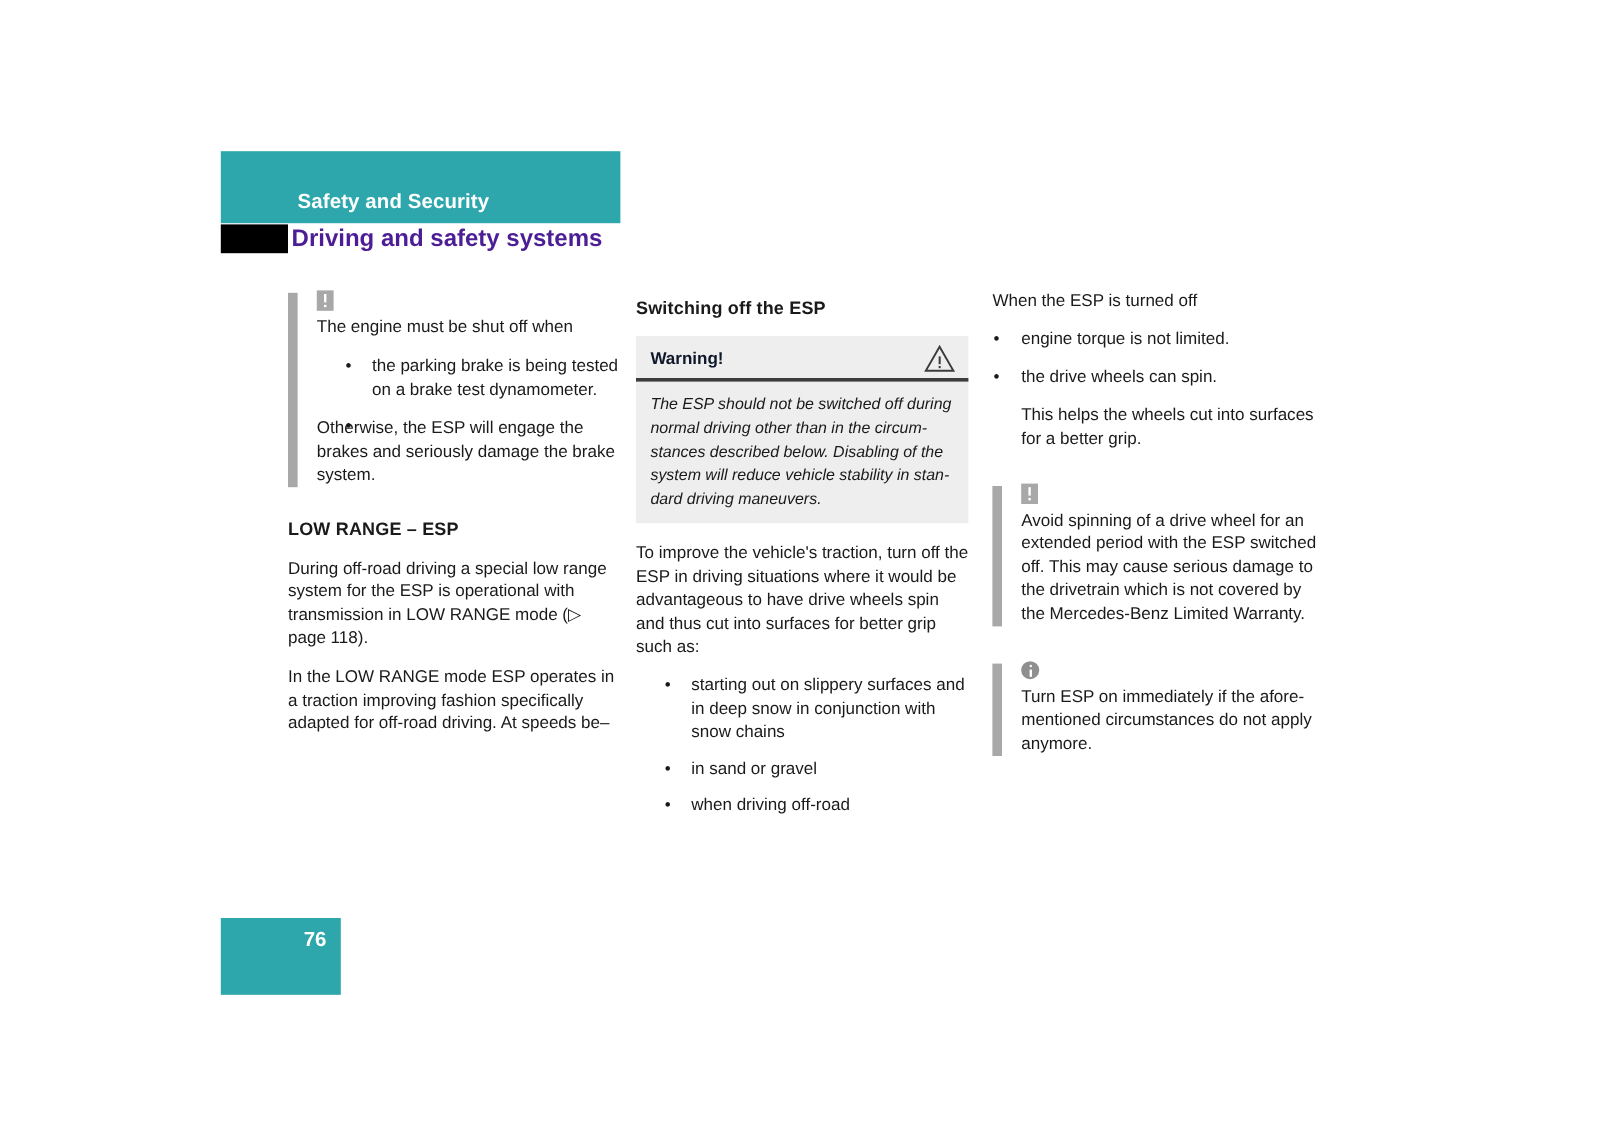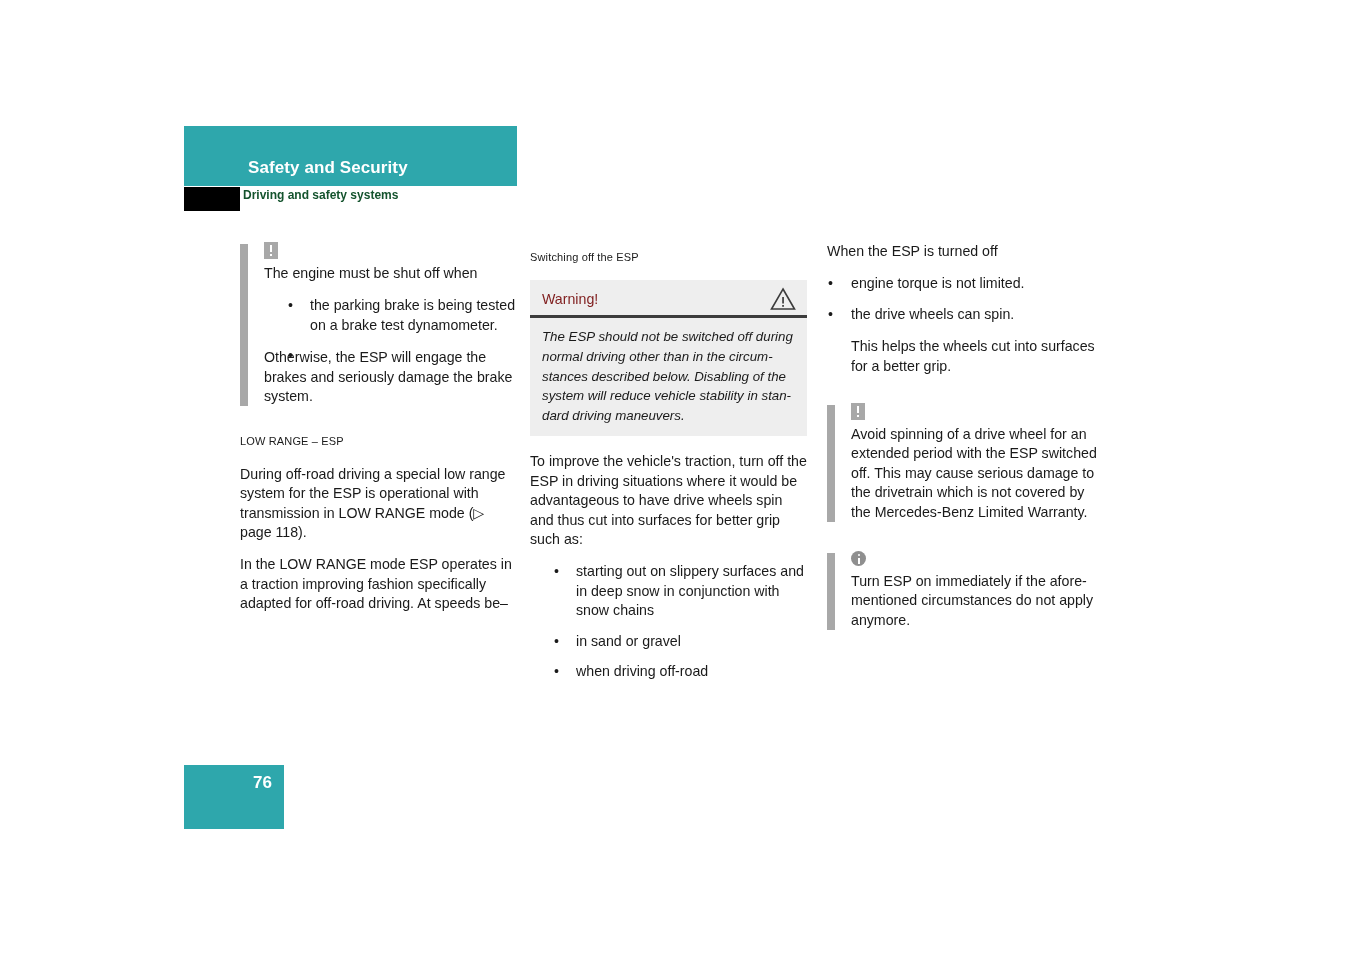--- a/index.html
+++ b/index.html
@@ -34,43 +34,43 @@
   }
   .hdr-black {
     position: absolute;
     left: 184px; top: 187px;
     width: 56px; height: 24px;
     background: #000000;
   }
   .hdr-sub {
     position: absolute;
     left: 243px; top: 188px;
-    font-size: 12px;
-    font-weight: bold;
-    color: #14532d;
+    font-size: 20px;
+    font-weight: bold;
+    color: #4c1d95;
     white-space: nowrap;
   }
 
   
   .col {
     position: absolute;
     top: 242px;
     width: 277px;
     font-size: 14.2px;
     line-height: 19.4px;
   }
   #col1 { left: 240px; }
   #col2 { left: 530px; }
   #col3 { left: 827px; }
 
   p { margin: 0 0 13px 0; }
 
   h3.section-title {
-    font-size: 11px;
-    font-weight: normal;
+    font-size: 15px;
+    font-weight: bold;
     margin: 0 0 13px 0;
     letter-spacing: .15px;
   }
 
   
   ul.bl {
     list-style: none;
     margin: 0 0 13px 0;
     padding: 0;
   }
@@ -165,22 +165,22 @@
   .warnbox-head {
     position: relative;
     height: 38px;
     border-bottom: 3px solid #3c3c3c;
     padding: 0 12px;
   }
   .warnbox-head .wtitle {
     position: absolute;
     left: 12px; top: 10px;
     font-size: 14.2px;
-    font-weight: normal;
-    color: #7f1d1d;
+    font-weight: bold;
+    color: #0f172a;
   }
   .warnbox-head .tri {
     position: absolute;
     right: 11px; top: 7px;
   }
   .warnbox-body {
     padding: 9px 12px 11px 12px;
     font-size: 13.3px;
     line-height: 19.6px;
   }

